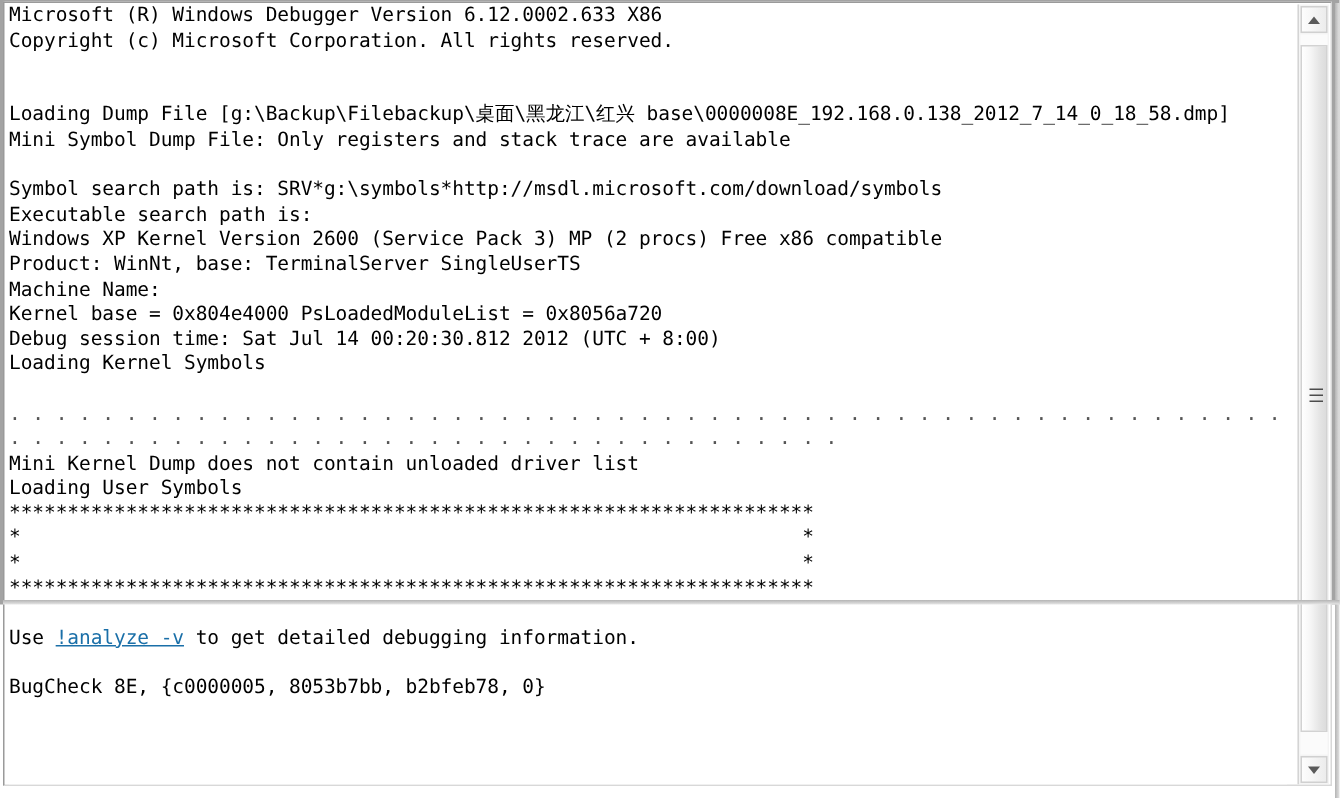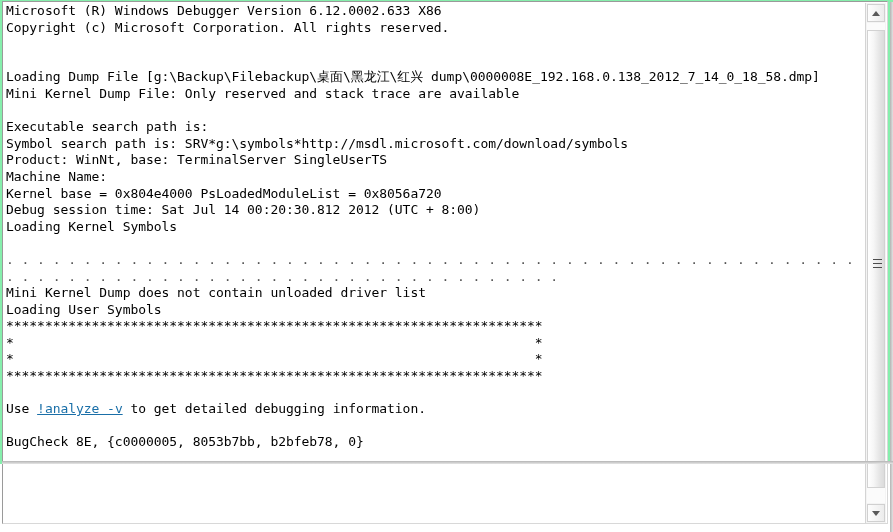--- a/index.html
+++ b/index.html
@@ -13,23 +13,23 @@
     overflow: hidden;
     font-family: "DejaVu Sans Mono", "Liberation Mono", monospace;
   }
 
   
   #window-frame {
     position: absolute;
     left: 0;
     top: 0;
     width: 893px;
-    height: 464px;
-    box-sizing: border-box;
-    background: #86efac;
+    height: 403px;
+    box-sizing: border-box;
+    background: #a3a3a3;
   }
 
   
   #client-area {
     position: absolute;
     left: 2px;
     top: 1px;
     width: 886px;
     height: 523px;
     box-sizing: border-box;
@@ -180,25 +180,26 @@
 <div id="window-frame">
 
   <div id="client-area">
 
     <div id="text-pane">
 
       <div class="line">Microsoft (R) Windows Debugger Version 6.12.0002.633 X86</div>
       <div class="line">Copyright (c) Microsoft Corporation. All rights reserved.</div>
       <div class="line blank"></div>
       <div class="line blank"></div>
-      <div class="line">Loading Dump File [g:\Backup\Filebackup\桌面\黑龙江\红兴 dump\0000008E_192.168.0.138_2012_7_14_0_18_58.dmp]</div>
-      <div class="line">Mini Kernel Dump File: Only reserved and stack trace are available</div>
-      <div class="line blank"></div>
+      <div class="line">Loading Dump File [g:\Backup\Filebackup\桌面\黑龙江\红兴 base\0000008E_192.168.0.138_2012_7_14_0_18_58.dmp]</div>
+      <div class="line">Mini Symbol Dump File: Only registers and stack trace are available</div>
+      <div class="line blank"></div>
+      <div class="line">Symbol search path is: SRV*g:\symbols*http://msdl.microsoft.com/download/symbols</div>
       <div class="line">Executable search path is:</div>
-      <div class="line">Symbol search path is: SRV*g:\symbols*http://msdl.microsoft.com/download/symbols</div>
+      <div class="line">Windows XP Kernel Version 2600 (Service Pack 3) MP (2 procs) Free x86 compatible</div>
       <div class="line">Product: WinNt, base: TerminalServer SingleUserTS</div>
       <div class="line">Machine Name:</div>
       <div class="line">Kernel base = 0x804e4000 PsLoadedModuleList = 0x8056a720</div>
       <div class="line">Debug session time: Sat Jul 14 00:20:30.812 2012 (UTC + 8:00)</div>
 
 
       <div class="line">Loading Kernel Symbols</div>
       <div class="line blank"></div>
       <div class="line dots">. . . . . . . . . . . . . . . . . . . . . . . . . . . . . . . . . . . . . . . . . . . . . . . . . . . . . . . . . . . . . . . . . . . .</div>
       <div class="line dots">. . . . . . . . . . . . . . . . . . . . . . . . . . . . . . . . . . . .</div>

